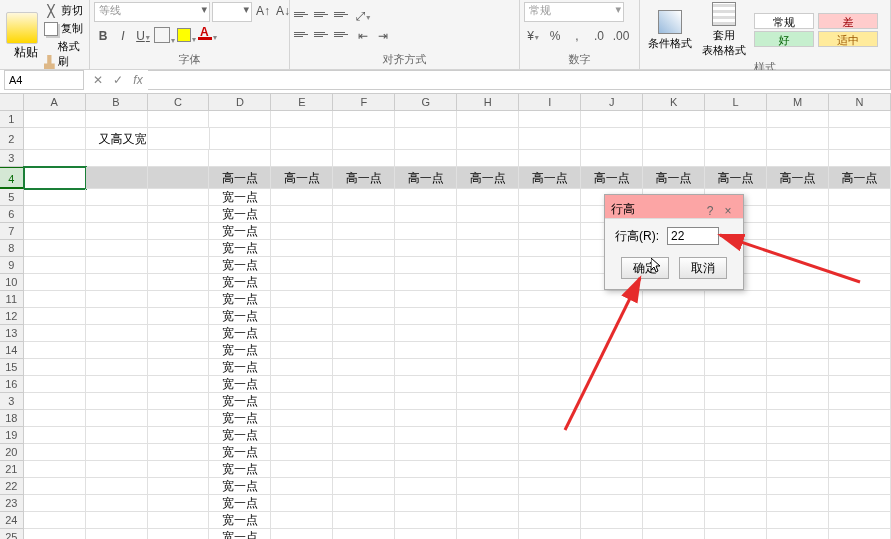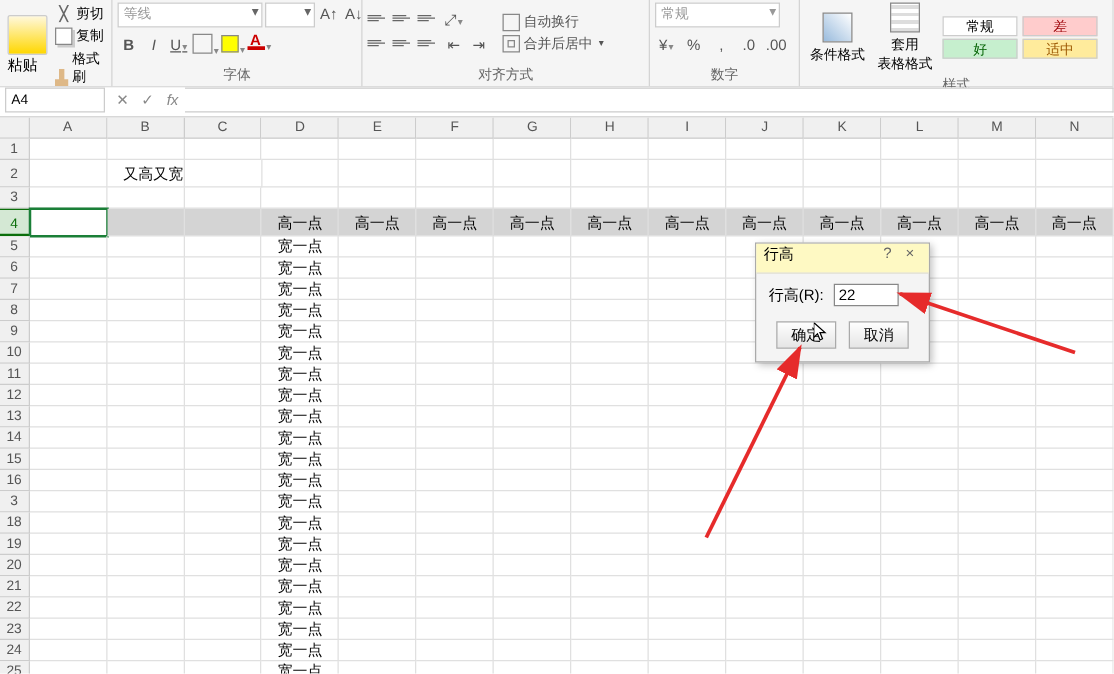--- a/index.html
+++ b/index.html
@@ -5,21 +5,21 @@
 * { box-sizing: border-box; margin: 0; padding: 0; }
 body { font-family: "Microsoft YaHei", sans-serif; font-size: 12px; background: #fff; width: 891px; height: 539px; overflow: hidden; position: relative; }
 
 
 .ribbon { height: 70px; background: #f5f5f5; border-bottom: 1px solid #d4d4d4; display: flex; }
 .ribbon-group { border-right: 1px solid #d4d4d4; padding: 2px 4px 0; display: flex; flex-direction: column; justify-content: space-between; }
 .ribbon-group-label { text-align: center; font-size: 11px; color: #666; padding: 2px 0; }
 .ribbon-group-content { display: flex; flex: 1; align-items: center; gap: 2px; }
 
 
-.clip-left { display: flex; flex-direction: column; align-items: flex-start; padding: 0 2px; }
+.clip-left { display: flex; flex-direction: column; align-items: flex-end; padding: 0 2px; }
 .clip-paste-big { width: 32px; height: 32px; background: linear-gradient(#fff8dc, #ffd700); border: 1px solid #ccc; border-radius: 2px; }
 .clip-right { display: flex; flex-direction: column; gap: 1px; font-size: 11px; }
 .clip-btn { display: flex; align-items: flex-end; gap: 3px; padding: 1px 2px; }
 .clip-icon { width: 14px; height: 14px; display: inline-block; }
 .cut-icon { background: #666; clip-path: polygon(20% 0, 30% 0, 50% 40%, 70% 0, 80% 0, 55% 50%, 80% 100%, 70% 100%, 50% 60%, 30% 100%, 20% 100%, 45% 50%); }
 .copy-icon { background: #fff; border: 1px solid #888; box-shadow: 2px 2px 0 #ccc; }
 .brush-icon { background: #deb887; clip-path: polygon(30% 0, 70% 0, 70% 60%, 100% 60%, 100% 100%, 0 100%, 0 60%, 30% 60%); }
 
 
 .font-top { display: flex; gap: 2px; }
@@ -83,21 +83,21 @@
 .cell { width: 63px; border-right: 1px solid #e0e0e0; border-bottom: 1px solid #e0e0e0; font-size: 12px; line-height: 17px; text-align: center; overflow: visible; white-space: nowrap; }
 .row.r2 { height: 22px; } .row.r2 .cell, .row.r2 .row-h { line-height: 22px; }
 .row.r4 { height: 22px; } .row.r4 .cell, .row.r4 .row-h { line-height: 22px; }
 .row.r4.selected .row-h { background: #d4e8d4; color: #0a6e0a; border-bottom: 2px solid #0a6e0a; border-top: 1px solid #0a6e0a; }
 .row.r4.selected .cell { background: #d4d4d4; }
 .row.r4.selected .cell.active { background: #fff; outline: 2px solid #1a7f37; outline-offset: -1px; }
 .left-align { text-align: right; padding-left: 2px; }
 
 
 .dialog { position: absolute; left: 604px; top: 194px; width: 140px; background: #f4f4f4; border: 1px solid #aaa; box-shadow: 2px 2px 6px rgba(0,0,0,.25); }
-.dialog-title { display: flex; align-items: flex-start; height: 24px; padding: 0 6px; font-size: 12px; background: #fef9c3; border-bottom: 1px solid #ddd; }
+.dialog-title { display: flex; align-items: flex-end; height: 24px; padding: 0 6px; font-size: 12px; background: #fca5a5; border-bottom: 1px solid #ddd; }
 .dialog-title .t { flex: 1; }
 .dialog-title .help, .dialog-title .close { width: 18px; text-align: center; cursor: pointer; color: #666; }
 .dialog-body { padding: 8px 10px; display: flex; align-items: center; gap: 8px; font-size: 12px; }
 .dialog-input { width: 52px; height: 18px; border: 1px solid #888; background: #fff; padding: 0 3px; font-size: 12px; }
 .dialog-btns { display: flex; justify-content: center; gap: 10px; padding: 4px 0 10px; }
 .dialog-btn { width: 48px; height: 22px; border: 1px solid #aaa; background: linear-gradient(#fefefe, #e5e5e5); font-size: 12px; cursor: pointer; }
 
 
 .arrow { position: absolute; pointer-events: none; }
 
@@ -185,31 +185,20 @@
               <span></span>
             </div>
           <div class="align-btn tl">
               <span></span>
               <span></span>
               <span></span>
             </div>
           <button class="ribbon-btn">⇤</button>
           <button class="ribbon-btn">⇥</button>
         </div>
-      </div>
-      <div class="align-side">
-        <div class="side-row">
-            <span class="wrap-icon"></span>
-            <span>自动换行</span>
-          </div>
-        <div class="side-row">
-            <span class="merge-icon"></span>
-            <span>合并后居中</span>
-            <span style="font-size:8px;margin-left:2px">▾</span>
-          </div>
       </div>
     </div>
     <div class="ribbon-group-label">对齐方式</div>
   </div>
 
   <div class="ribbon-group" style="width:120px">
     <div class="ribbon-group-content" style="flex-direction:column;align-items:flex-start">
       <div class="num-top">
           <div class="num-select"><span>常规</span></div>
         </div>

